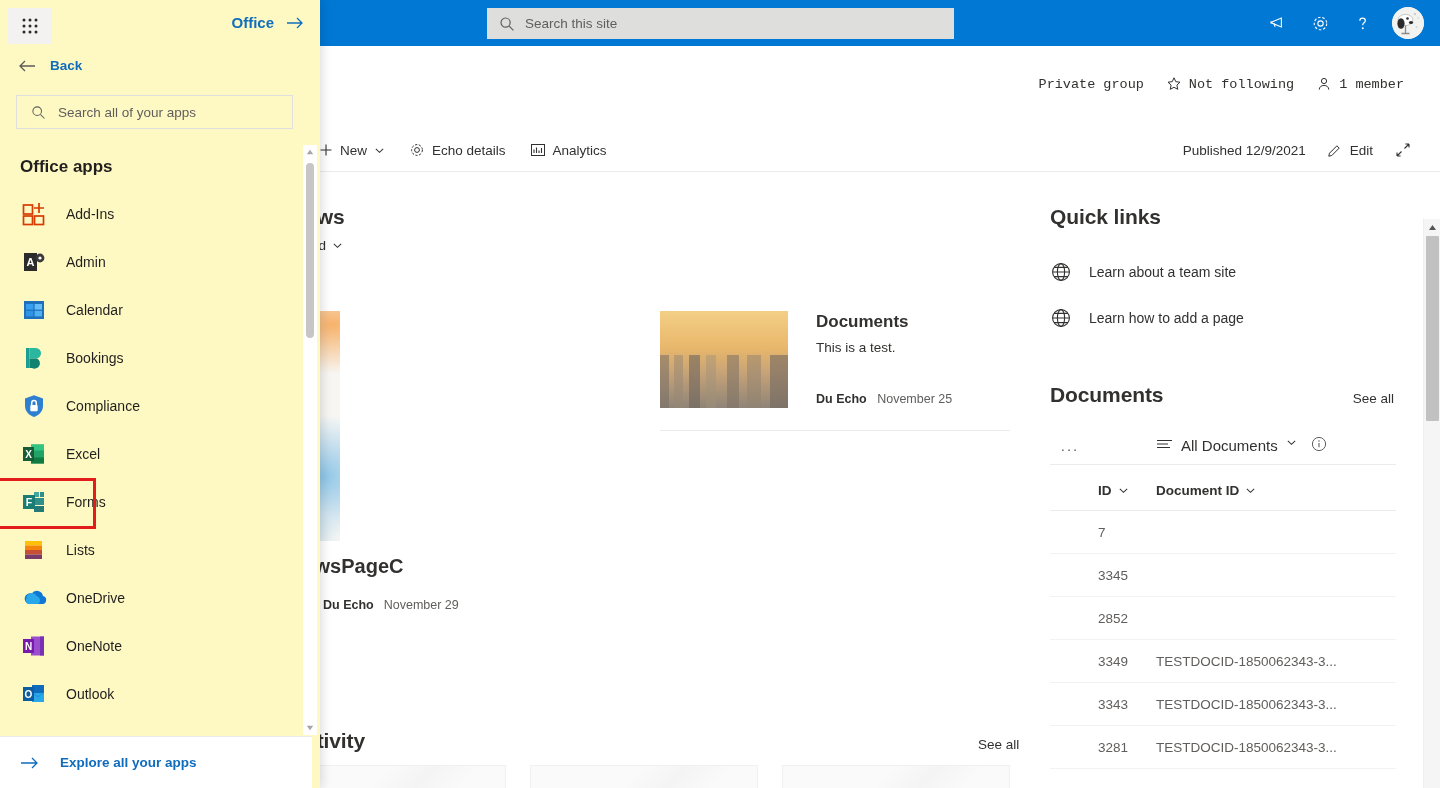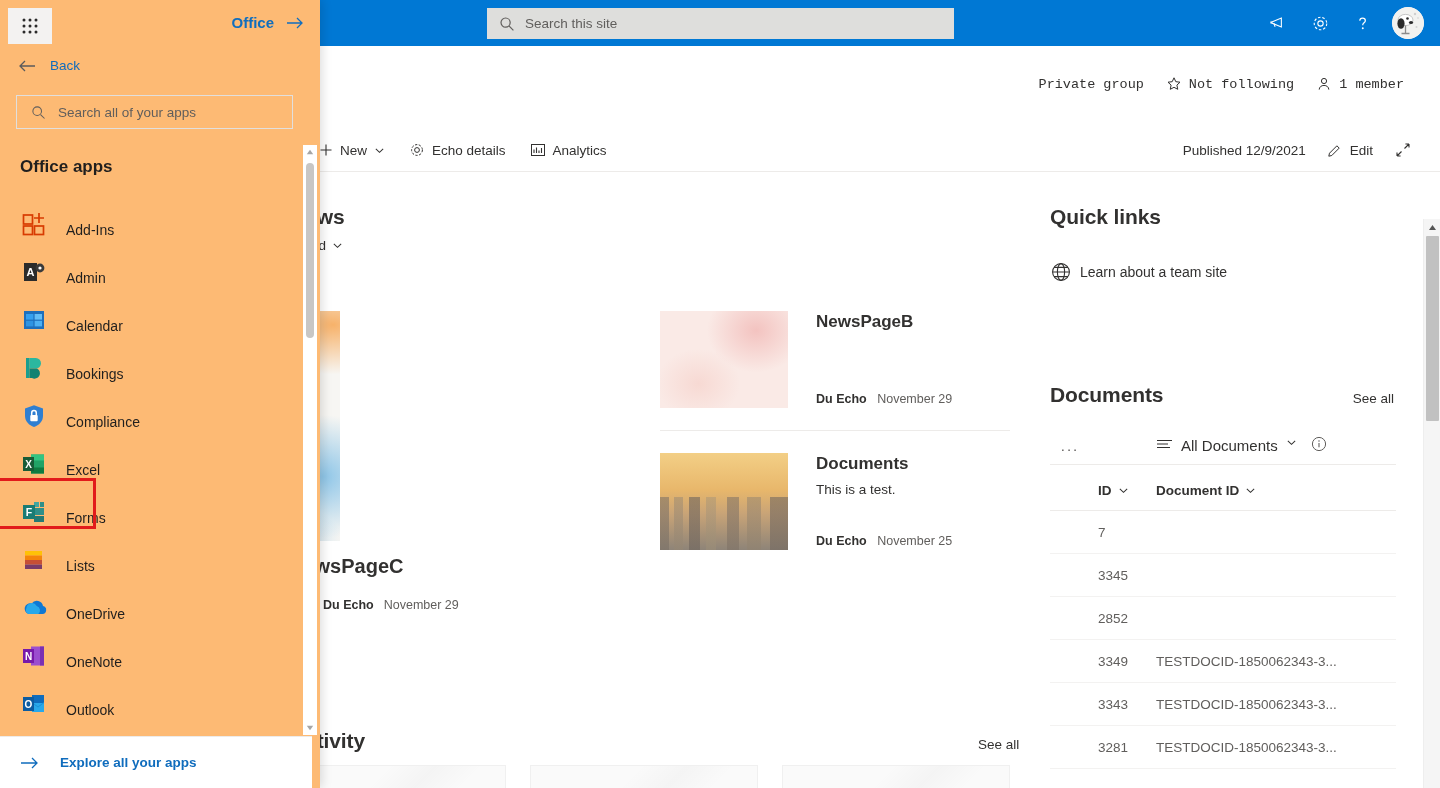--- a/index.html
+++ b/index.html
@@ -165,21 +165,21 @@
   }
   .act-card::after {
     content: ""; position: absolute; inset: 0;
     background: linear-gradient(135deg, rgba(0,0,0,0) 35%, rgba(0,0,0,.025) 50%, rgba(0,0,0,0) 65%);
   }
 
   
   .ql-head { position: absolute; left: 20px; top: 32px; }
   .ql-list { position: absolute; left: 20px; top: 76px; width: 350px; }
   .ql-item {
-    display: flex; align-items: center; gap: 8px; height: 46px;
+    display: flex; align-items: center; gap: 17px; height: 46px;
     font-size: 14px; color: #323130; cursor: pointer;
   }
 
   
   .doc-head { position: absolute; left: 20px; top: 210px; }
   .doc-seeall { position: absolute; right: 28px; top: 218px; }
   .doc-toolbar {
     position: absolute; left: 20px; top: 254px; width: 346px; height: 38px;
     display: flex; align-items: center; border-bottom: 1px solid #edebe9;
   }
@@ -206,57 +206,57 @@
   }
   .page-scroll .arrow { height: 17px; display: flex; align-items: center; justify-content: center; }
   .page-scroll .thumb {
     position: absolute; top: 17px; left: 2px; width: 13px; height: 185px;
     background: #c1c1c1; border-radius: 1px;
   }
 
   
   .panel {
     position: absolute; left: 0; top: 0; width: 320px; height: 788px;
-    background: #fdba74; box-shadow: 2px 0 10px rgba(0,0,0,.14); z-index: 20;
+    background: #fef9c3; box-shadow: 2px 0 10px rgba(0,0,0,.14); z-index: 20;
   }
   .panel-top { position: relative; height: 52px; }
   .waffle {
     position: absolute; left: 8px; top: 8px; width: 44px; height: 36px;
     background: #f3f2f1; display: flex; align-items: center; justify-content: center; cursor: pointer;
   }
   .office-link {
     position: absolute; right: 16px; top: 14px;
     display: flex; align-items: center; gap: 12px;
     color: #106ebe; font-size: 15px; font-weight: 600; cursor: pointer;
   }
   .back-row {
     position: absolute; left: 18px; top: 58px;
     display: flex; align-items: center; gap: 14px; cursor: pointer;
   }
-  .back-row .lbl { color: #0f6cbd; font-size: 13.5px; font-weight: 400; }
+  .back-row .lbl { color: #0f6cbd; font-size: 13.5px; font-weight: 700; }
   .panel-search {
     position: absolute; left: 16px; top: 95px; width: 277px; height: 34px;
     border: 1px solid #e1dfdd; display: flex; align-items: center; padding-left: 14px;
   }
   .panel-search .mag { margin-right: 12px; }
   .panel-search input {
     border: none; outline: none; background: transparent; width: 215px;
     font-family: "Liberation Sans", sans-serif; font-size: 13.5px; color: #323130;
   }
   .panel-search input::placeholder { color: #605e5c; }
   .panel-h2 {
     position: absolute; left: 20px; top: 157px;
     font-size: 17px; font-weight: 600; color: #201f1e;
   }
   .app-scroll-area {
     position: absolute; left: 0; top: 190px; width: 320px; height: 545px; overflow: hidden;
   }
   .app-list { position: absolute; left: 0; top: 0; width: 300px; }
   .app-item {
-    position: relative; display: flex; align-items: flex-end; gap: 18px;
+    position: relative; display: flex; align-items: center; gap: 18px;
     height: 48px; padding-left: 20px; cursor: pointer;
   }
   .app-item .nm { font-size: 14px; color: #201f1e; }
   .app-icon { width: 28px; height: 28px; flex: 0 0 28px; }
   .app-item.highlight::after {
     content: ""; position: absolute; left: -7px; top: 0px; width: 97px; height: 45px;
     border: 3px solid #e21b1b; pointer-events: none;
   }
   .app-scrollbar {
     position: absolute; left: 303px; top: 145px; width: 14px; height: 590px;
@@ -373,31 +373,20 @@
               <circle cx="16" cy="4" r=".9" fill="#bbb"></circle>
               <circle cx="19" cy="7" r=".7" fill="#ccc"></circle>
             </svg>
           </span>
           <span class="byline-name">Du Echo</span>
           <span>November 29</span>
         </div>
 
         <div class="news-list">
           <div class="news-item">
-            <div class="news-thumb thumb-pink"></div>
-            <div class="news-body">
-              <div class="news-title">NewsPageB</div>
-              <div class="news-byline">
-                <span class="byline-name">Du Echo</span>
-                <span>&nbsp;</span>
-                <span>November 29</span>
-              </div>
-            </div>
-          </div>
-          <div class="news-item">
             <div class="news-thumb thumb-city"></div>
             <div class="news-body">
               <div class="news-title">Documents</div>
               <div class="news-desc">This is a test.</div>
               <div class="news-byline">
                 <span class="byline-name">Du Echo</span>
                 <span>&nbsp;</span>
                 <span>November 25</span>
               </div>
             </div>
@@ -416,20 +405,28 @@
       <div class="col-side">
         <div class="sec-title ql-head">Quick links</div>
         <div class="ql-list">
           <div class="ql-item">
             <svg width="22" height="22" viewBox="0 0 22 22">
               <circle cx="11" cy="11" r="8.4" fill="none" stroke="#323130" stroke-width="1.1"></circle>
               <ellipse cx="11" cy="11" rx="3.6" ry="8.4" fill="none" stroke="#323130" stroke-width="1.1"></ellipse>
               <path d="M2.6 11h16.8M4 6.4h14M4 15.6h14" stroke="#323130" stroke-width="1.1" fill="none"></path>
             </svg>
             <span>Learn about a team site</span>
+          </div>
+          <div class="ql-item">
+            <svg width="22" height="22" viewBox="0 0 22 22">
+              <circle cx="11" cy="11" r="8.4" fill="none" stroke="#323130" stroke-width="1.1"></circle>
+              <ellipse cx="11" cy="11" rx="3.6" ry="8.4" fill="none" stroke="#323130" stroke-width="1.1"></ellipse>
+              <path d="M2.6 11h16.8M4 6.4h14M4 15.6h14" stroke="#323130" stroke-width="1.1" fill="none"></path>
+            </svg>
+            <span>Learn how to add a page</span>
           </div>
         </div>
 
         <div class="sec-title doc-head">Documents</div>
         <div class="see-all doc-seeall">See all</div>
 
         <div class="doc-toolbar">
           <div class="doc-ellipsis">...</div>
           <div class="doc-view">
             <svg width="17" height="14" viewBox="0 0 17 14">

